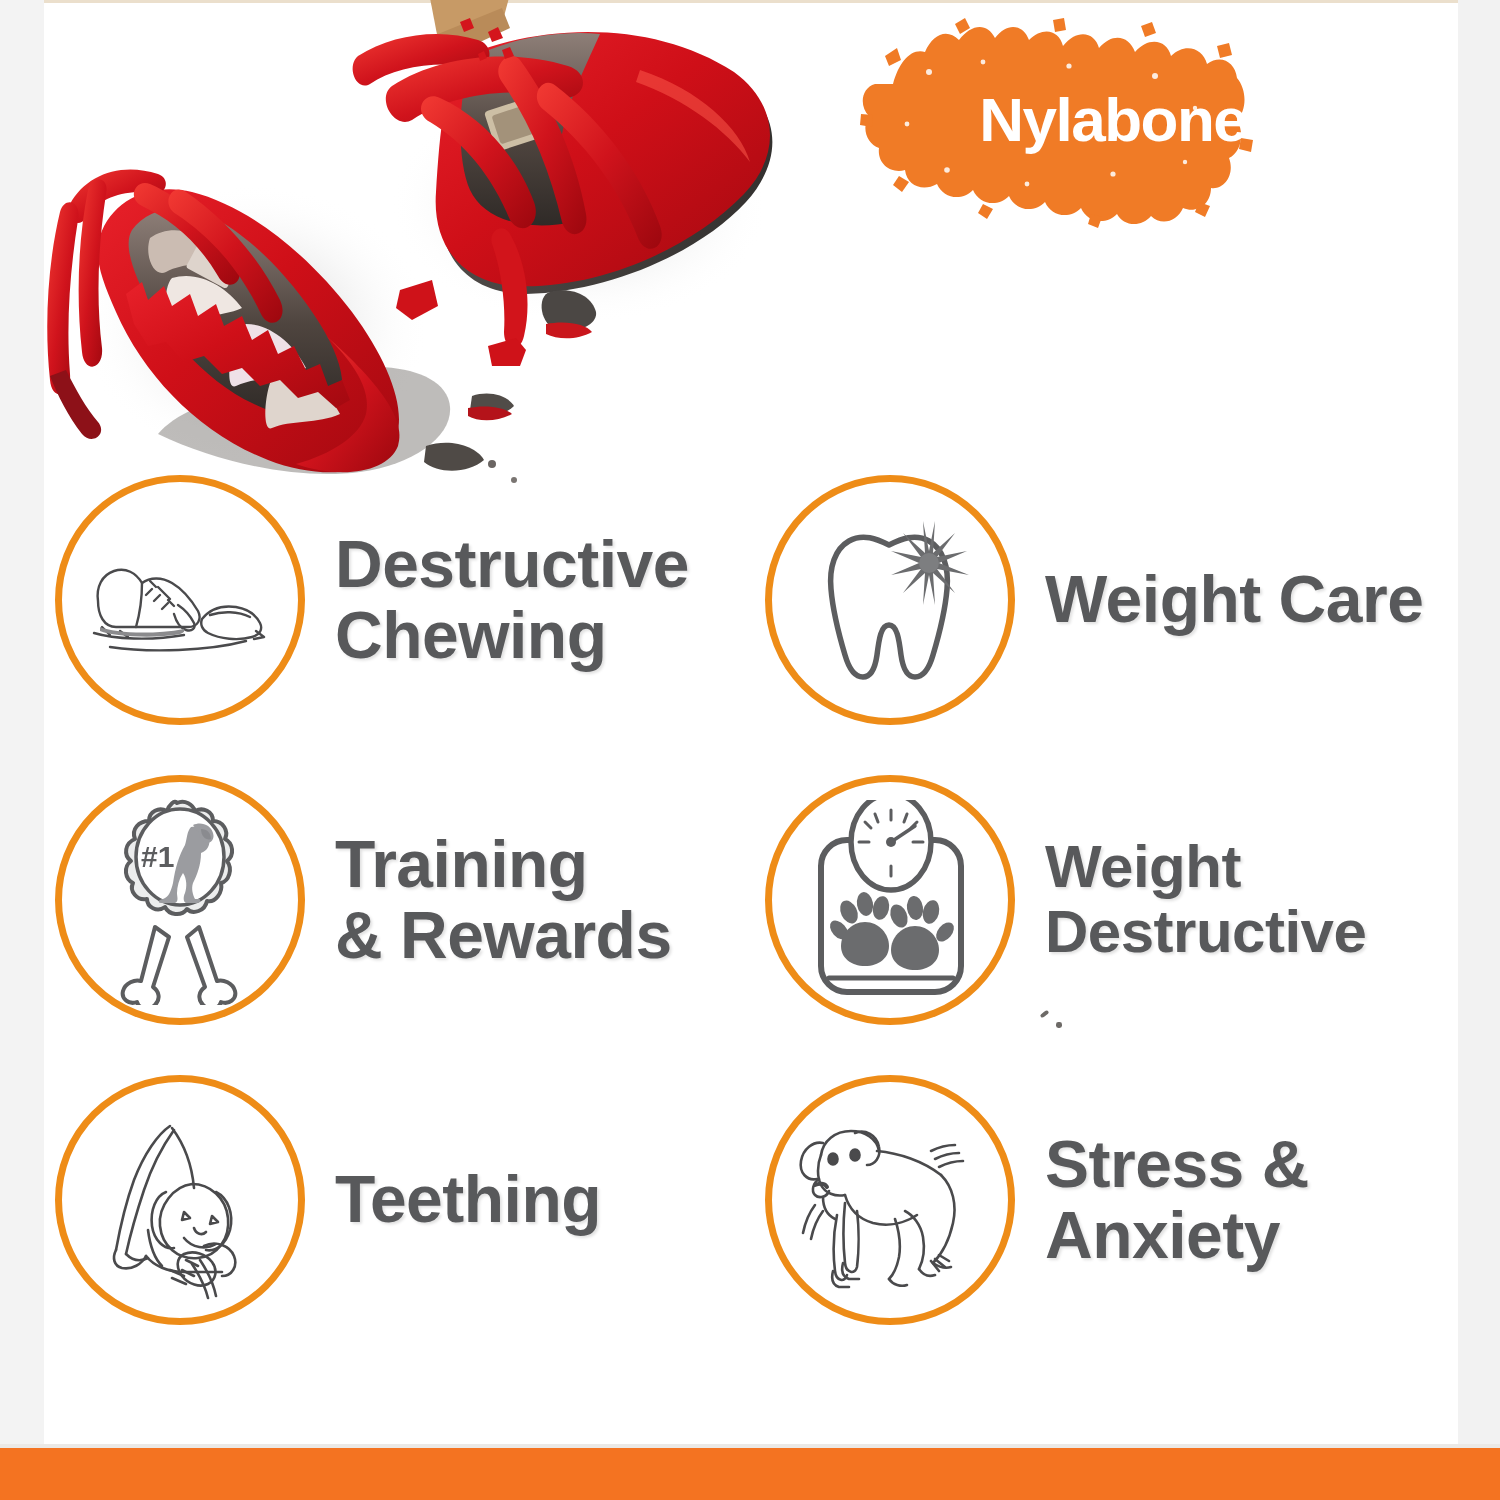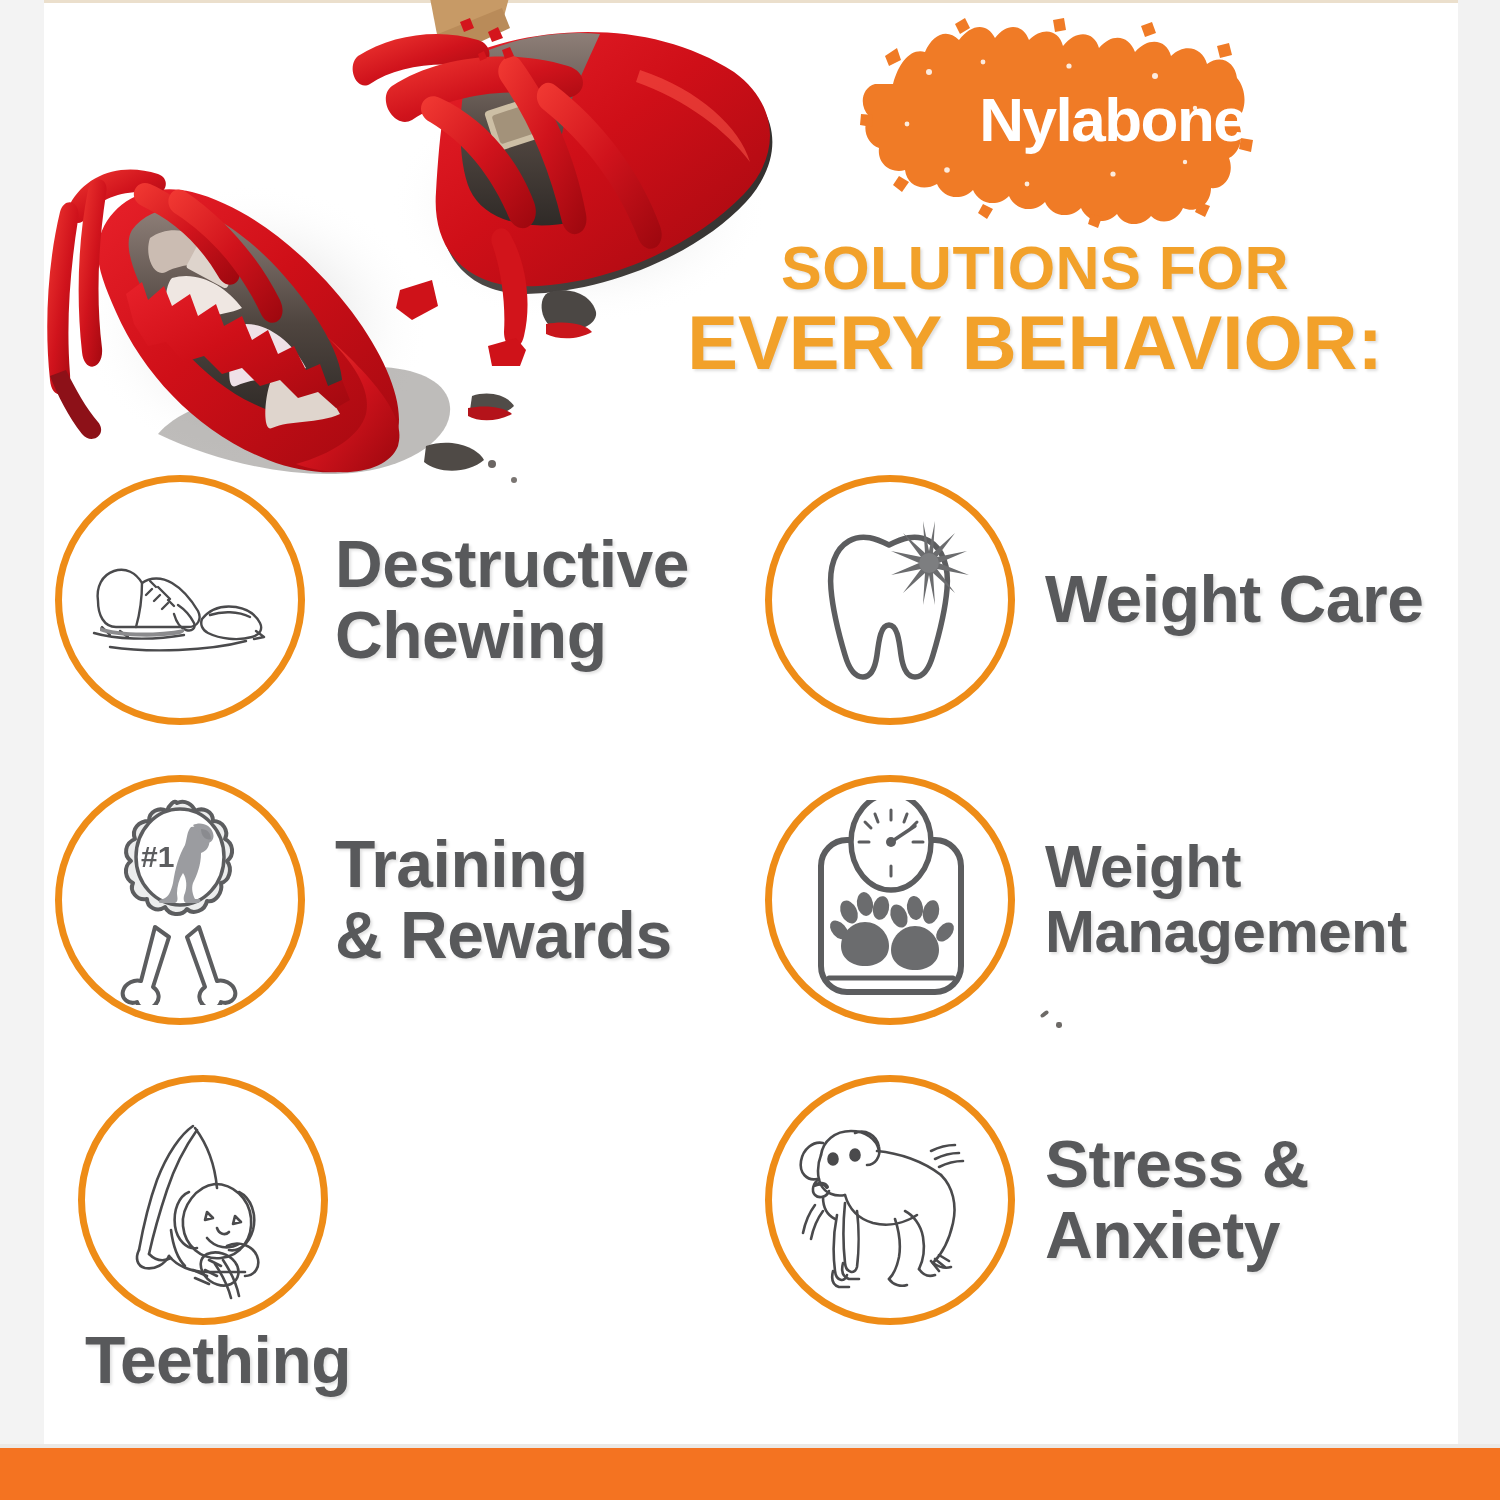--- a/index.html
+++ b/index.html
@@ -148,21 +148,21 @@
     text-shadow: 2px 2px 3px rgba(0,0,0,.12);
     white-space: pre-line;
   }
   .feature-label.sm { font-size: 60px; }
 
   
   .f0 { left: 0px;   top: 0px; }
   .f1 { left: 710px; top: 0px; }
   .f2 { left: 0px;   top: 300px; }
   .f3 { left: 710px; top: 300px; }
-  .f4 { left: 0px;   top: 600px; flex-direction: column; }
+  .f4 { left: 0px;   top: 600px; }
   .f5 { left: 710px; top: 600px; }
 
   
   .speck { position: absolute; background: #6d6a67; border-radius: 40%; }
 </style>
 </head>
 <body>
 
 <div id="stage">
 
@@ -342,24 +342,20 @@
         <circle cx="330" cy="144" r="2.2"></circle>
         <circle cx="52" cy="106" r="2.4"></circle>
       </g>
     </svg>
     <div class="logo-wordmark">
       <span class="logo-text">Nylabone</span>
         <span class="logo-reg" style="color:#ffffff;">®</span>
     </div>
   </div>
 
-  <div class="headline">
-    <span class="line1">SOLUTIONS FOR</span>
-    <span class="line2">EVERY BEHAVIOR:</span>
-  </div>
 
   <div class="features">
 
     <div class="feature f0">
       <div class="feature-circle">
         <svg width="200" height="130" viewBox="0 0 200 130">
           <g fill="none" stroke="#4a4a4c" stroke-width="2.4" stroke-linejoin="round" stroke-linecap="round">
             <path d="M18 66 C16 52 22 40 34 36 C46 32 56 38 62 48 C70 42 82 42 92 48
                      C104 55 112 66 118 76 C122 84 118 92 108 92 L36 92 C24 92 18 80 18 66 Z"></path>
             <path d="M62 48 C62 62 60 78 56 92"></path>
@@ -471,21 +467,21 @@
             <ellipse cx="96" cy="116" rx="8" ry="12" transform="rotate(-22 96 116)"></ellipse>
             <ellipse cx="112" cy="108" rx="8" ry="12" transform="rotate(-8 112 108)"></ellipse>
             <ellipse cx="128" cy="112" rx="8" ry="12" transform="rotate(14 128 112)"></ellipse>
             <ellipse cx="142" cy="132" rx="7" ry="11" transform="rotate(40 142 132)"></ellipse>
             <path d="M112 126 C126 126 136 138 136 150 C136 162 126 170 112 170
                      C98 170 88 162 88 150 C88 138 98 126 112 126 Z"></path>
           </g>
         </svg>
       </div>
       <div class="feature-label sm">Weight
-Management</div>
+Destructive</div>
     </div>
 
     <div class="feature f4">
       <div class="feature-circle">
         <svg width="185" height="200" viewBox="0 0 185 200">
           <g fill="none" stroke="#4a4a4c" stroke-width="2.6" stroke-linejoin="round" stroke-linecap="round">
 
             <path d="M82 26 C70 34 56 54 46 80 C38 102 32 128 28 150"></path>
             <path d="M86 30 C76 44 64 66 56 90 C48 114 42 136 38 154"></path>
 

